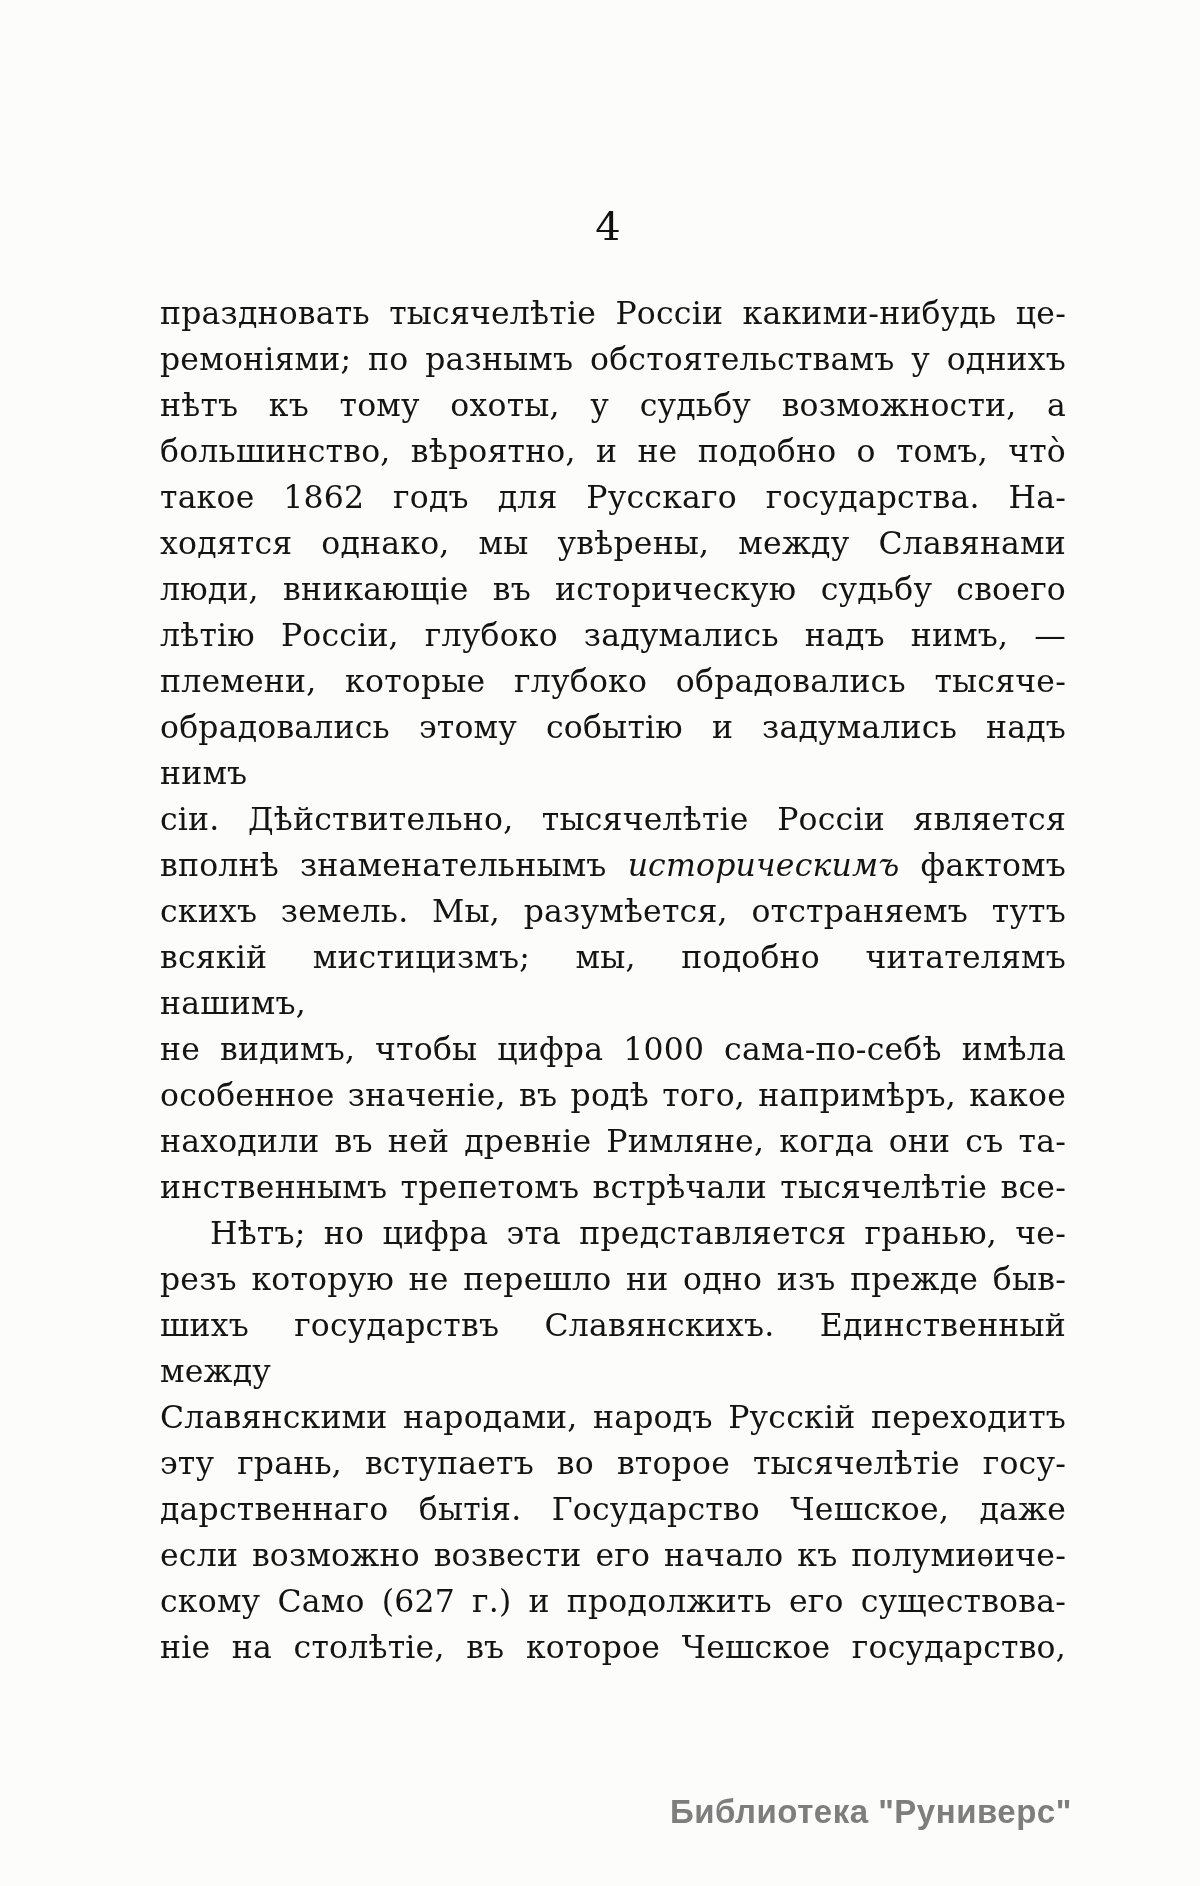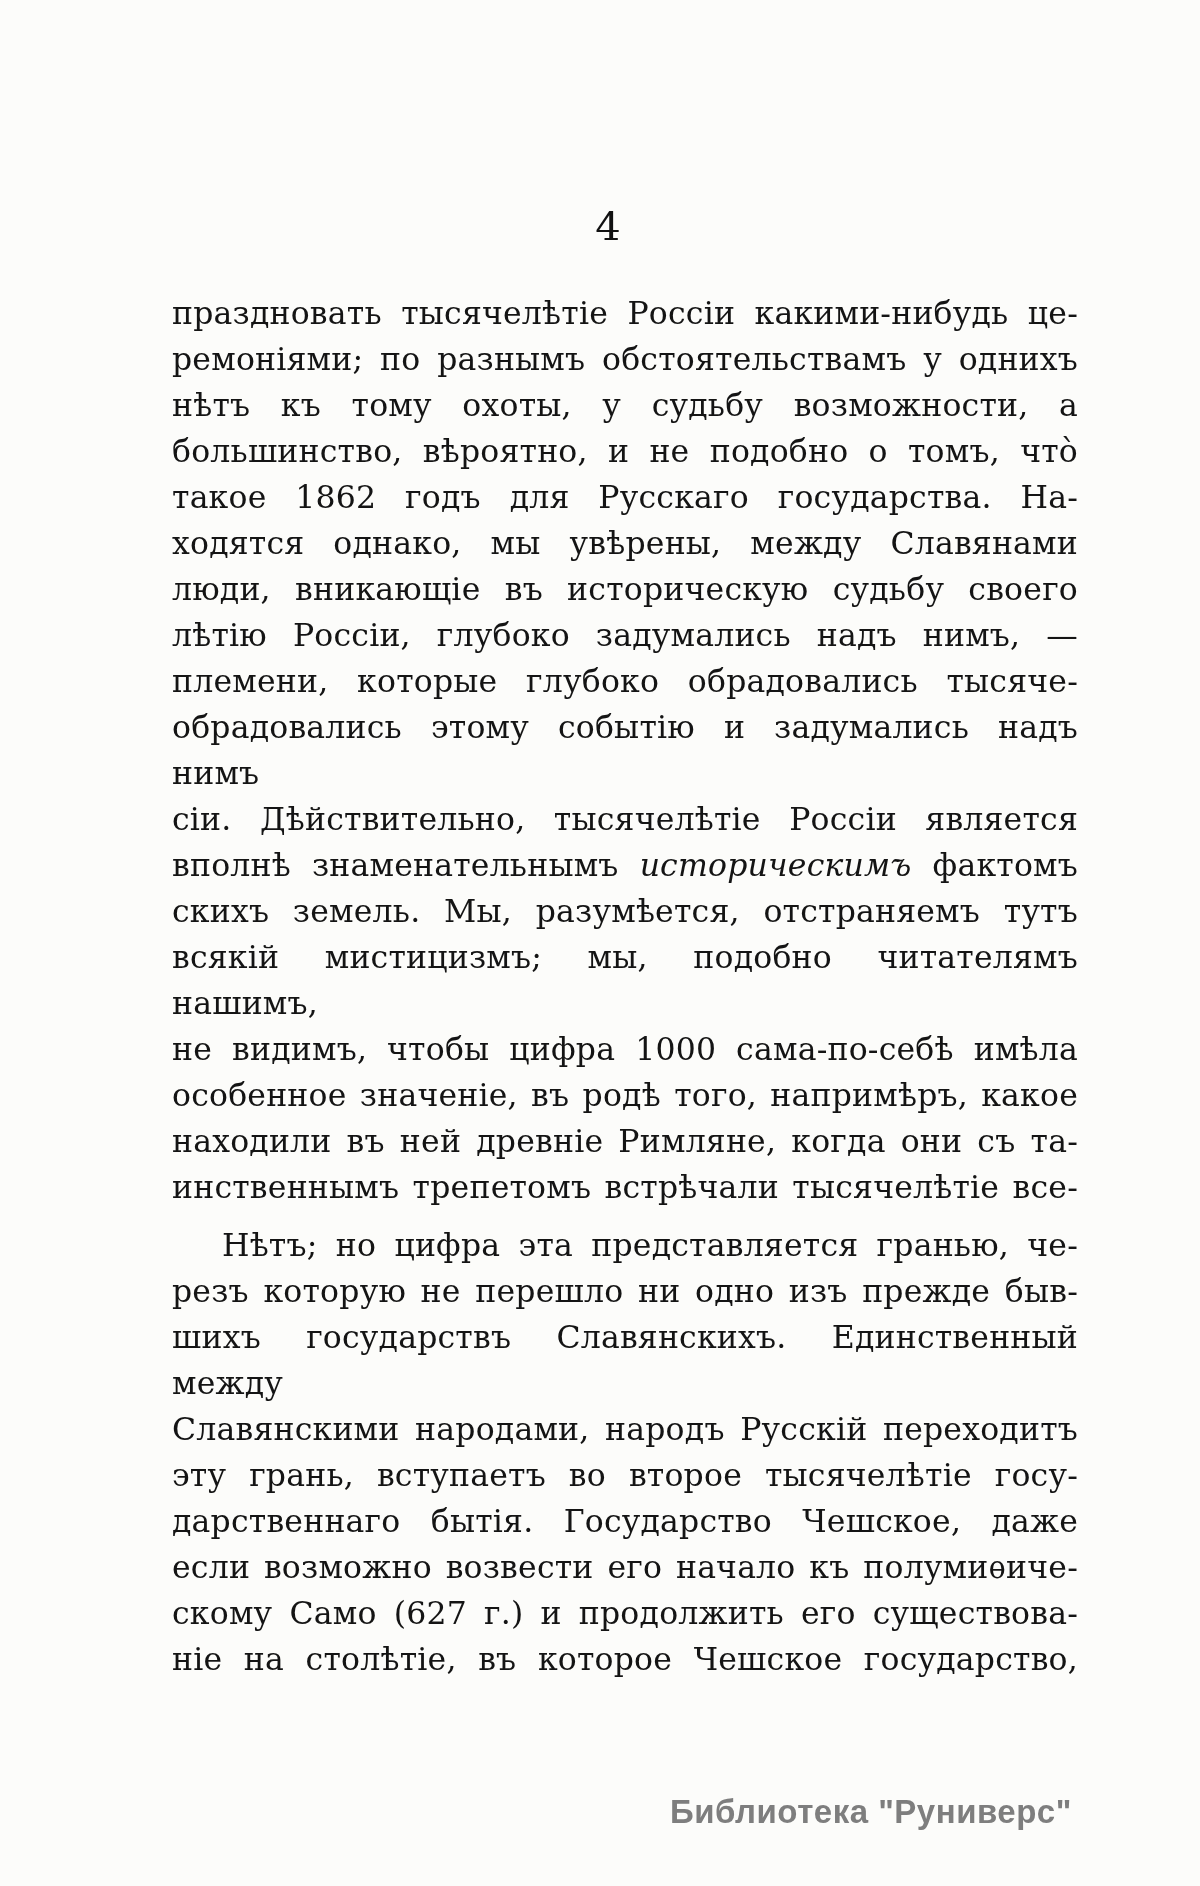--- a/index.html
+++ b/index.html
@@ -21,38 +21,37 @@
     left: 578px;
     top: 204px;
     width: 60px;
     text-align: center;
     font-size: 40px;
     line-height: 44px;
     color: #111;
   }
   .text-block {
     position: absolute;
-    left: 172px;
+    left: 160px;
     top: 290px;
     width: 906px;
   }
   .line {
     font-size: 31.5px;
     line-height: 46px;
     text-align: justify;
     text-align-last: justify;
     letter-spacing: 0.2px;
     color: #141414;
   }
   .line.para-end {
     text-align-last: left;
   }
   .line.indent {
     text-indent: 50px;
-    margin-top: 12px;
   }
   .line .ital {
     font-style: italic;
   }
   .watermark {
     position: absolute;
     left: 670px;
     top: 1793px;
     font-family: "Liberation Sans", sans-serif;
     font-weight: bold;

